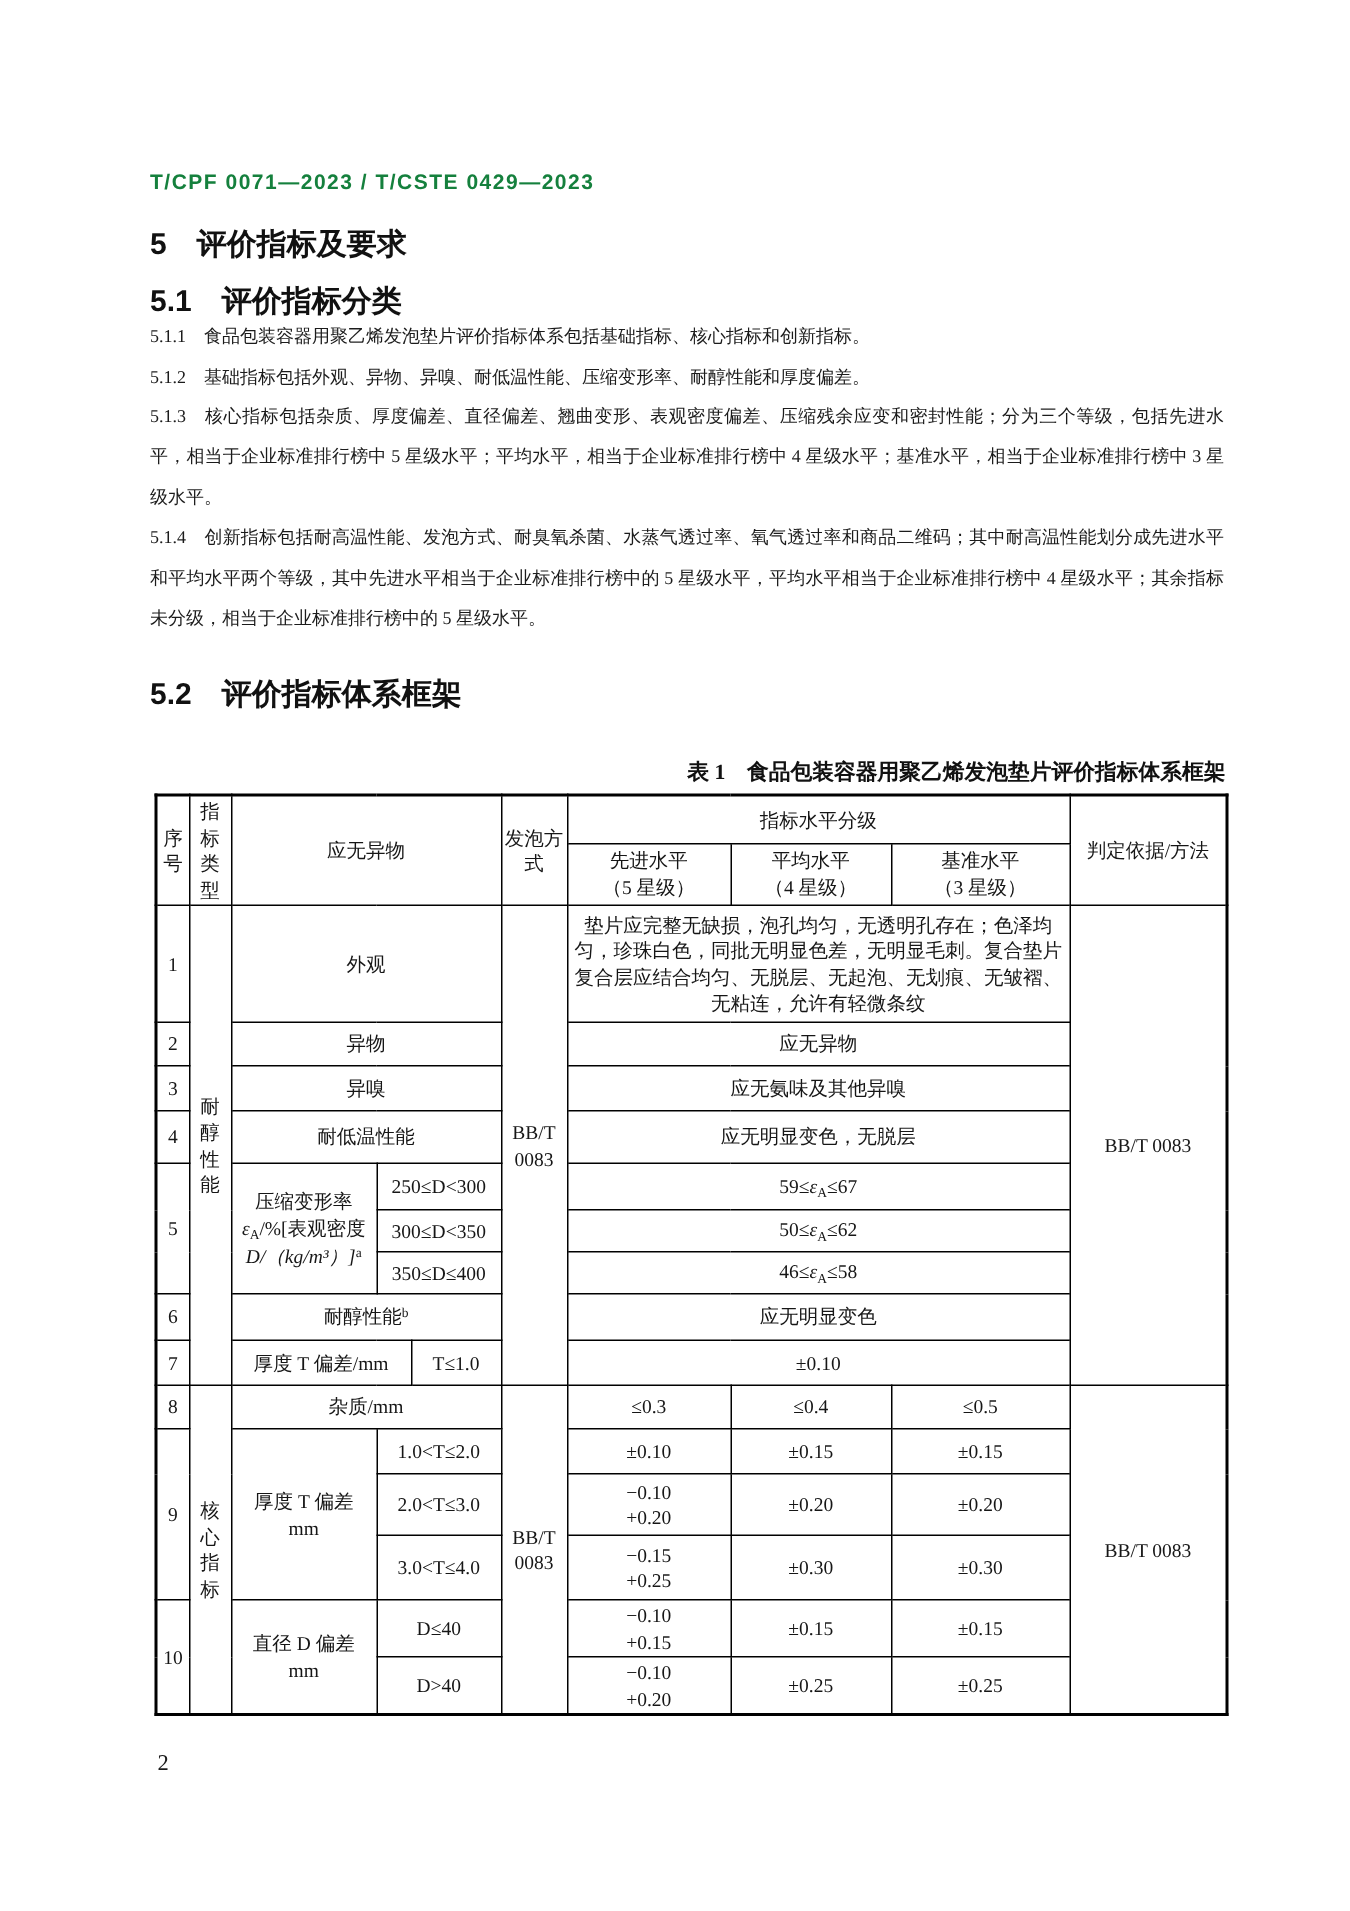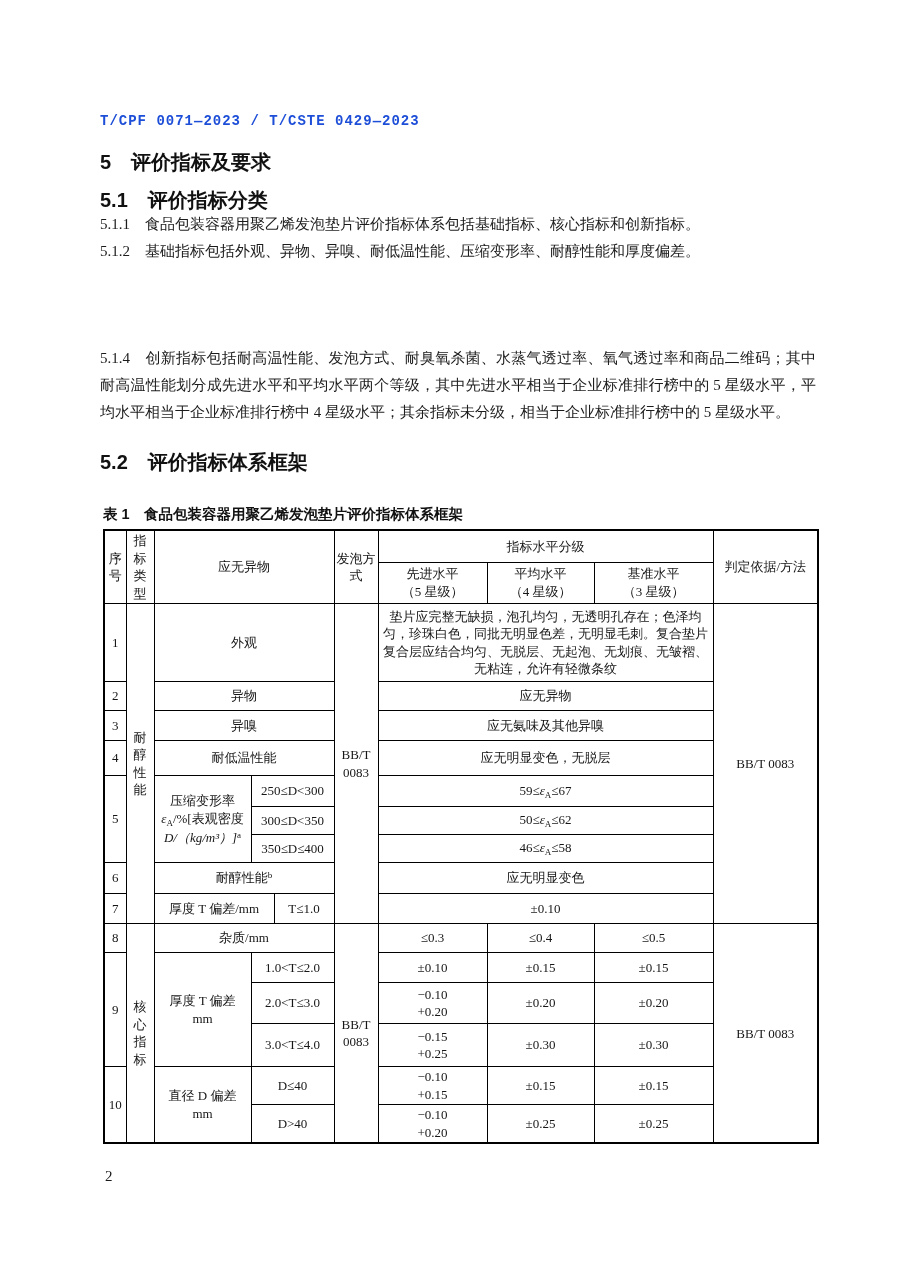--- a/index.html
+++ b/index.html
@@ -3,32 +3,32 @@
 <meta charset="utf-8">
 <style>
   html,body { margin:0; padding:0; background:#ffffff; }
   .page {
     position:relative; width:900px; height:1274px; background:#fff;
     font-family:"Liberation Serif","DejaVu Serif",serif; color:#1b1b1b;
     overflow:hidden;
   }
   .abs { position:absolute; }
   .docnum {
-    font-family:Liberation Mono, monospace;
-    font-size:14px; font-weight:600; letter-spacing:1px; color:#1d4ed8;
+    font-family:Liberation Sans, sans-serif;
+    font-size:14px; font-weight:600; letter-spacing:1px; color:#15803d;
   }
   .hd {
     font-family:"Liberation Sans","DejaVu Sans",sans-serif;
     font-weight:700; font-size:20px; color:#111;
   }
-  .para { font-size:15px; line-height:27px; width:716px; text-align:justify; color:#1b1b1b; }
+  .para { font-size:12px; line-height:27px; width:716px; text-align:justify; color:#1b1b1b; }
   .indent { text-indent:2em; }
   .caption {
-    font-family:Liberation Sans, sans-serif;
-    font-weight:700; font-size:14.5px; text-align:left; width:714px; color:#111;
+    font-family:Liberation Serif, serif;
+    font-weight:700; font-size:14.5px; text-align:right; width:714px; color:#111;
   }
   table.std {
     border-collapse:collapse; table-layout:fixed; width:714px;
     border:2px solid #000; font-size:13px; color:#161616;
   }
   table.std td {
     border:1px solid #000; text-align:center; vertical-align:middle;
     padding:1px 2px; line-height:1.35; overflow:hidden;
   }
   td.hcell { line-height:1.5; }
@@ -48,20 +48,21 @@
   <div class="abs docnum" style="left:100px; top:113px;">T/CPF 0071—2023 / T/CSTE 0429—2023</div>
 
   <div class="abs hd" style="left:100px; top:149px;">5　评价指标及要求</div>
 
   <div class="abs hd" style="left:100px; top:187px;">5.1　评价指标分类</div>
 
   <div class="abs para" style="left:100px; top:211px;">5.1.1　食品包装容器用聚乙烯发泡垫片评价指标体系包括基础指标、核心指标和创新指标。</div>
 
   <div class="abs para" style="left:100px; top:238px;">5.1.2　基础指标包括外观、异物、异嗅、耐低温性能、压缩变形率、耐醇性能和厚度偏差。</div>
 
+  <div class="abs para" style="left:100px; top:264px;">5.1.3　核心指标包括杂质、厚度偏差、直径偏差、翘曲变形、表观密度偏差、压缩残余应变和密封性能；分为三个等级，包括先进水平，相当于企业标准排行榜中 5 星级水平；平均水平，相当于企业标准排行榜中 4 星级水平；基准水平，相当于企业标准排行榜中 3 星级水平。</div>
 
   <div class="abs para" style="left:100px; top:345px;">5.1.4　创新指标包括耐高温性能、发泡方式、耐臭氧杀菌、水蒸气透过率、氧气透过率和商品二维码；其中耐高温性能划分成先进水平和平均水平两个等级，其中先进水平相当于企业标准排行榜中的 5 星级水平，平均水平相当于企业标准排行榜中 4 星级水平；其余指标未分级，相当于企业标准排行榜中的 5 星级水平。</div>
 
   <div class="abs hd" style="left:100px; top:449px;">5.2　评价指标体系框架</div>
 
 
   <div class="abs caption" style="left:103px; top:505px;">表 1　食品包装容器用聚乙烯发泡垫片评价指标体系框架</div>
 
   <div class="abs" style="left:103px; top:529px;">
     <table class="std">

